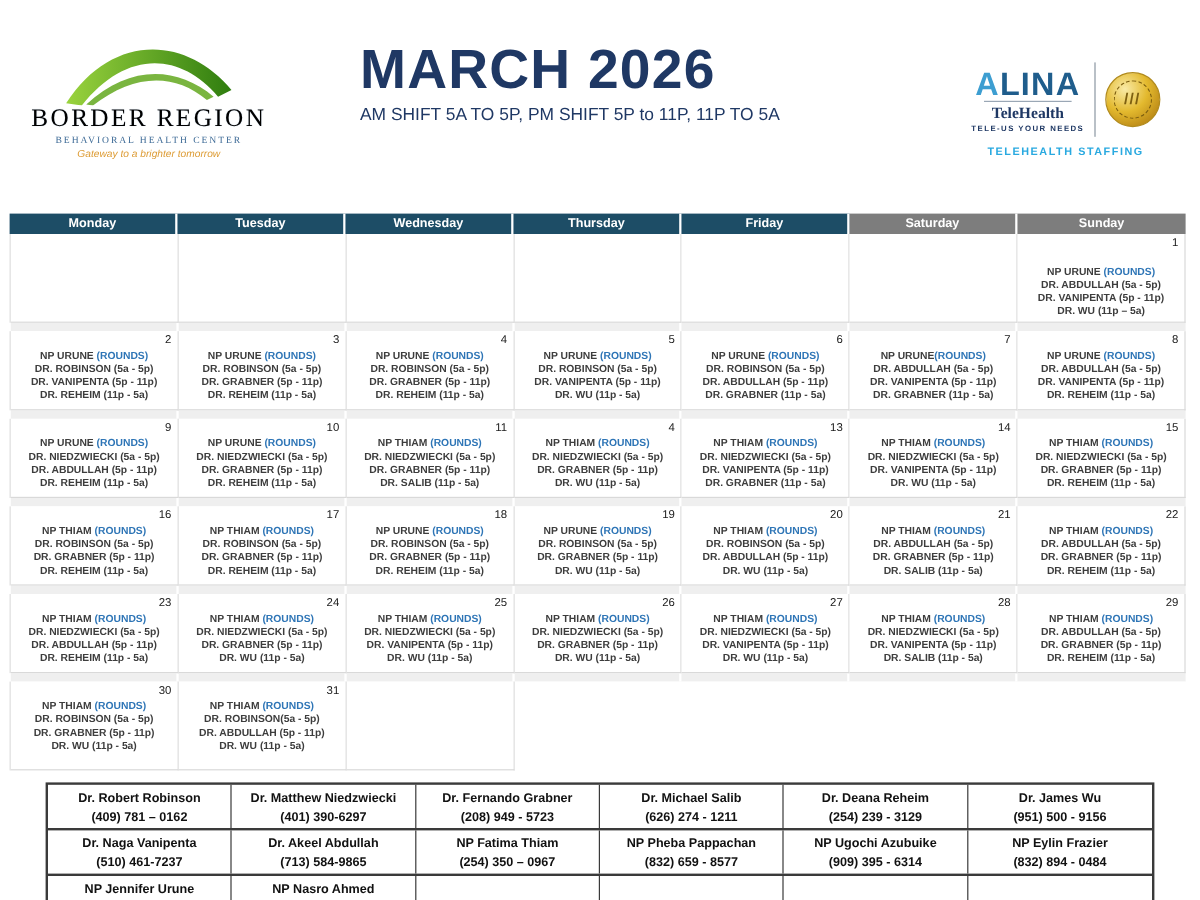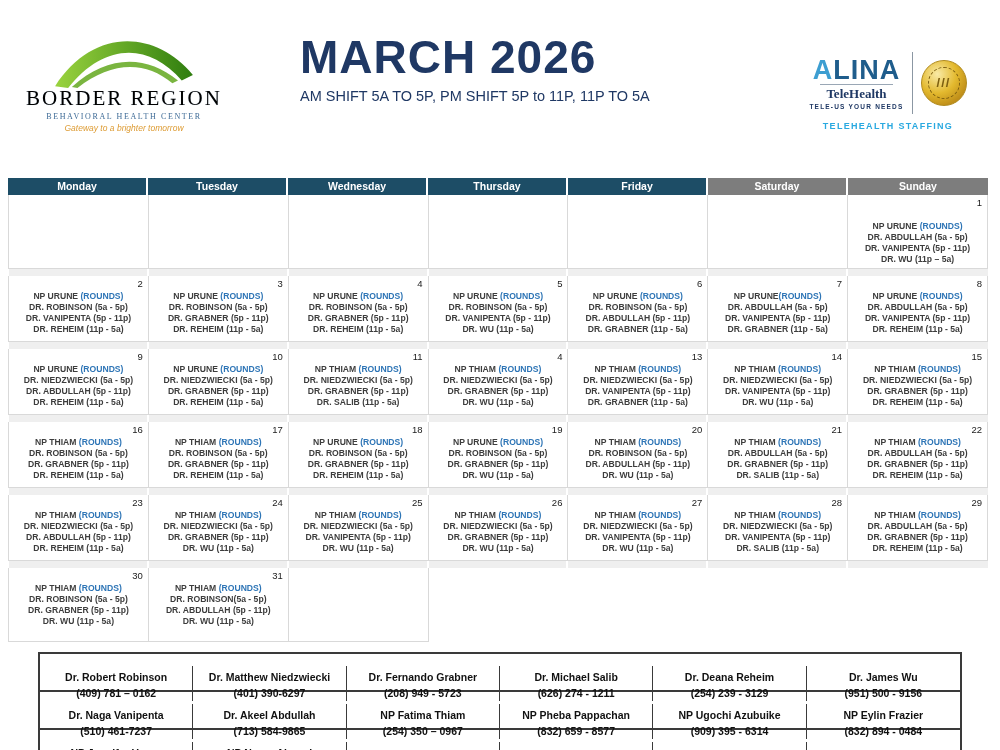--- a/index.html
+++ b/index.html
@@ -56,21 +56,21 @@
   .rounds-tag { color:#2e75b6; }
 
   .cal-sprow { display:grid; grid-template-columns:repeat(7,1fr); height:7px; border-left:1px solid #fff; }
   .spc { background:#efefef; border-right:2px solid #fff; }
   .spc:last-child { border-right:none; }
 
   
   .contacts { position:absolute; left:38px; top:652px; width:924px; border:2px solid #3a3a3a; background:#fff; }
   .ct-row { display:grid; grid-template-columns:repeat(6,1fr); height:38px; border-bottom:2px solid #3a3a3a; }
   .ct-row:last-child { border-bottom:none; }
-  .ct-cell { border-right:1px solid #3a3a3a; text-align:center; padding-top:3px;margin-top:12px; }
+  .ct-cell { border-right:1px solid #3a3a3a; text-align:center; padding-top:3px; }
   .ct-cell:last-child { border-right:none; }
   .ct-name, .ct-phone { font-size:10.5px; font-weight:bold; color:#111; line-height:16px; white-space:nowrap; }
 </style>
 </head>
 <body>
 
 <div id="page">
 
   <div class="brg-logo">
     <span>

